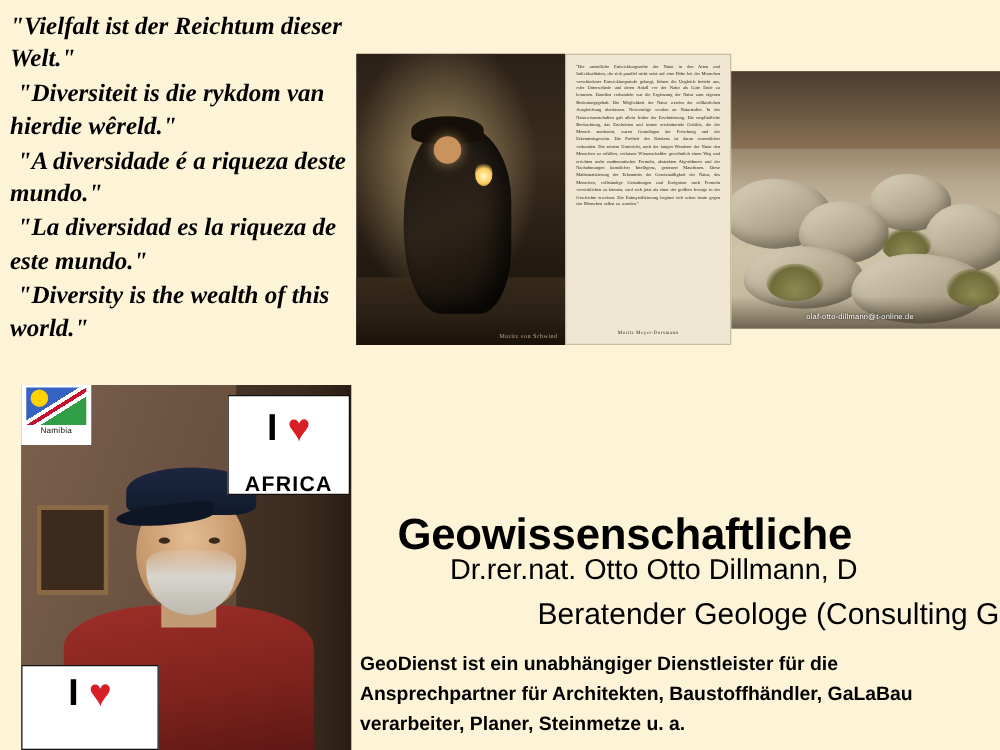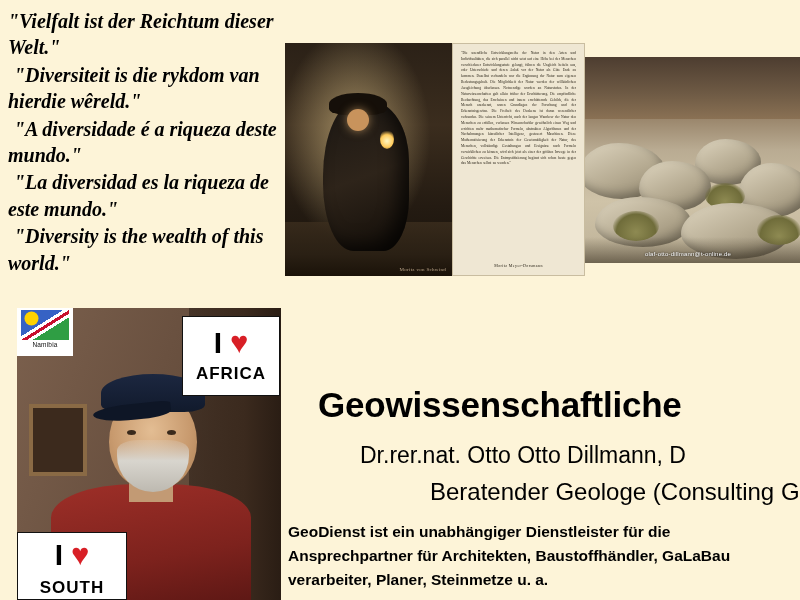--- a/index.html
+++ b/index.html
@@ -354,35 +354,35 @@
     font-weight: bold;
     letter-spacing: 1px;
   }
   #love-africa {
     left: 182px;
     top: 316px;
     width: 98px;
     height: 80px;
     padding-top: 10px;
   }
-  #love-africa .row2 { margin-top: 6px; }
+  #love-africa .row2 { margin-top: 20px; }
   #love-south {
     left: 17px;
     top: 532px;
     width: 110px;
     height: 68px;
     padding-top: 6px;
   }
   #love-south .row2 { margin-top: 8px; }
 
   
   .headline {
     position: absolute;
     left: 318px;
-    top: 385px;
+    top: 408px;
     font-size: 35px;
     font-weight: bold;
     color: #000;
     white-space: nowrap;
     letter-spacing: -0.2px;
   }
   .subline1 {
     position: absolute;
     left: 360px;
     top: 442px;
@@ -478,21 +478,20 @@
     <span class="heart">♥</span>
   </div>
   <div class="row2">AFRICA</div>
 </div>
 
 <div class="love-badge" id="love-south">
   <div class="row1">
     <span>I</span>
     <span class="heart">♥</span>
   </div>
-  <div class="row2">SOUTH</div>
 </div>
 
 <div class="headline">Geowissenschaftliche</div>
 <div class="subline1">Dr.rer.nat. Otto Otto Dillmann, D</div>
 <div class="subline2">Beratender Geologe (Consulting G</div>
 <div class="paragraph">GeoDienst ist ein unabhängiger Dienstleister für die
 Ansprechpartner für Architekten, Baustoffhändler, GaLaBau
 verarbeiter, Planer, Steinmetze u. a.</div>
 
 </body></html>

